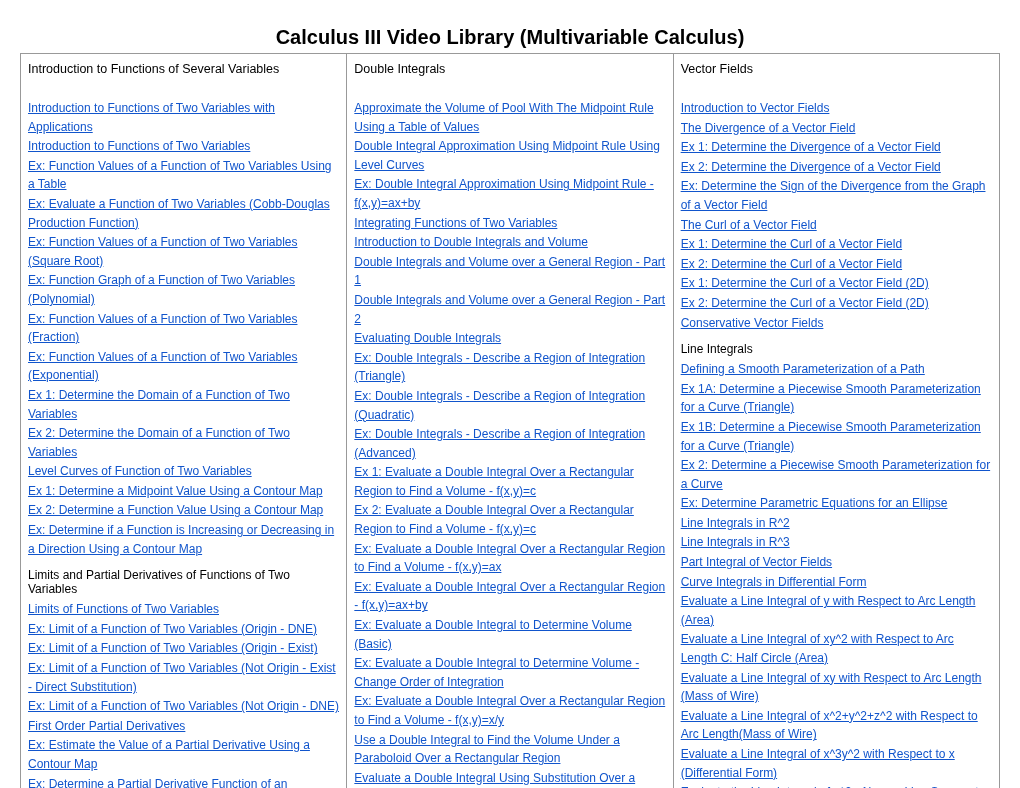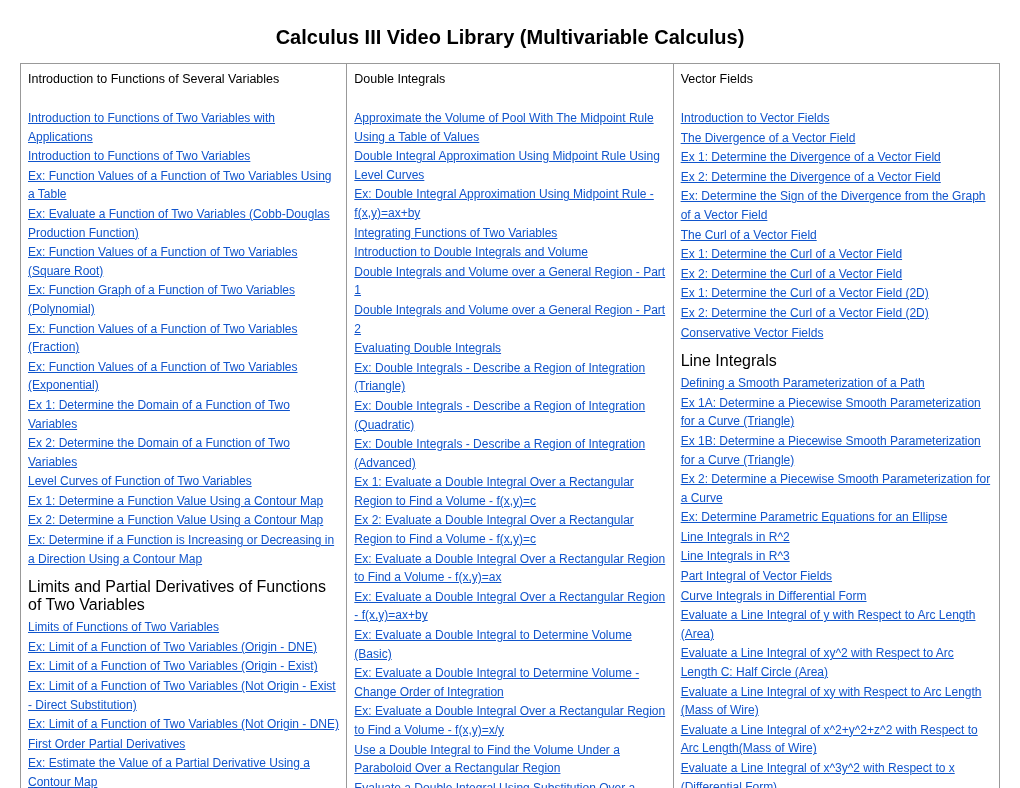--- a/index.html
+++ b/index.html
@@ -7,41 +7,41 @@
       font-family: Arial, sans-serif;
       font-size: 12px;
       background: #fff;
       color: #000;
       padding: 10px 20px;
     }
     h1 {
       text-align: center;
       font-size: 20px;
       font-weight: bold;
-      margin: 16px 0 14px 0;
+      margin: 16px 0 4px 0;
     }
     .main-table {
       width: 100%;
       border-collapse: collapse;
       border: 1px solid #999;
     }
     .main-table td {
       vertical-align: top;
       border: 1px solid #999;
       padding: 8px 7px;
       width: 33.33%;
     }
     .col-header {
       font-weight: normal;
       font-size: 12.5px;
       margin-bottom: 23px;
     }
     .section-label {
       font-weight: normal;
-      font-size: 16px;
+      font-size: 12px;
       margin: 10px 0 4px 0;
       color: #000;
     }
     a {
       color: #1155CC;
       text-decoration: underline;
       font-size: 12px;
       line-height: 1.55;
       display: block;
       margin-bottom: 1px;
@@ -61,21 +61,21 @@
           <a href="#">Introduction to Functions of Two Variables</a>
           <a href="#">Ex: Function Values of a Function of Two Variables Using a Table</a>
           <a href="#">Ex: Evaluate a Function of Two Variables (Cobb-Douglas Production Function)</a>
           <a href="#">Ex: Function Values of a Function of Two Variables (Square Root)</a>
           <a href="#">Ex: Function Graph of a Function of Two Variables (Polynomial)</a>
           <a href="#">Ex: Function Values of a Function of Two Variables (Fraction)</a>
           <a href="#">Ex: Function Values of a Function of Two Variables (Exponential)</a>
           <a href="#">Ex 1: Determine the Domain of a Function of Two Variables</a>
           <a href="#">Ex 2: Determine the Domain of a Function of Two Variables</a>
           <a href="#">Level Curves of Function of Two Variables</a>
-          <a href="#">Ex 1: Determine a Function Value Using a Contour Map</a>
+          <a href="#">Ex 1: Determine a Midpoint Value Using a Contour Map</a>
           <a href="#">Ex 2: Determine a Function Value Using a Contour Map</a>
           <a href="#">Ex: Determine if a Function is Increasing or Decreasing in a Direction Using a Contour Map</a>
           <div class="section-label">Limits and Partial Derivatives of Functions of Two Variables</div>
           <a href="#">Limits of Functions of Two Variables</a>
           <a href="#">Ex: Limit of a Function of Two Variables (Origin - DNE)</a>
           <a href="#">Ex: Limit of a Function of Two Variables (Origin - Exist)</a>
           <a href="#">Ex: Limit of a Function of Two Variables (Not Origin - Exist - Direct Substitution)</a>
           <a href="#">Ex: Limit of a Function of Two Variables (Not Origin - DNE)</a>
           <a href="#">First Order Partial Derivatives</a>
           <a href="#">Ex: Estimate the Value of a Partial Derivative Using a Contour Map</a>

